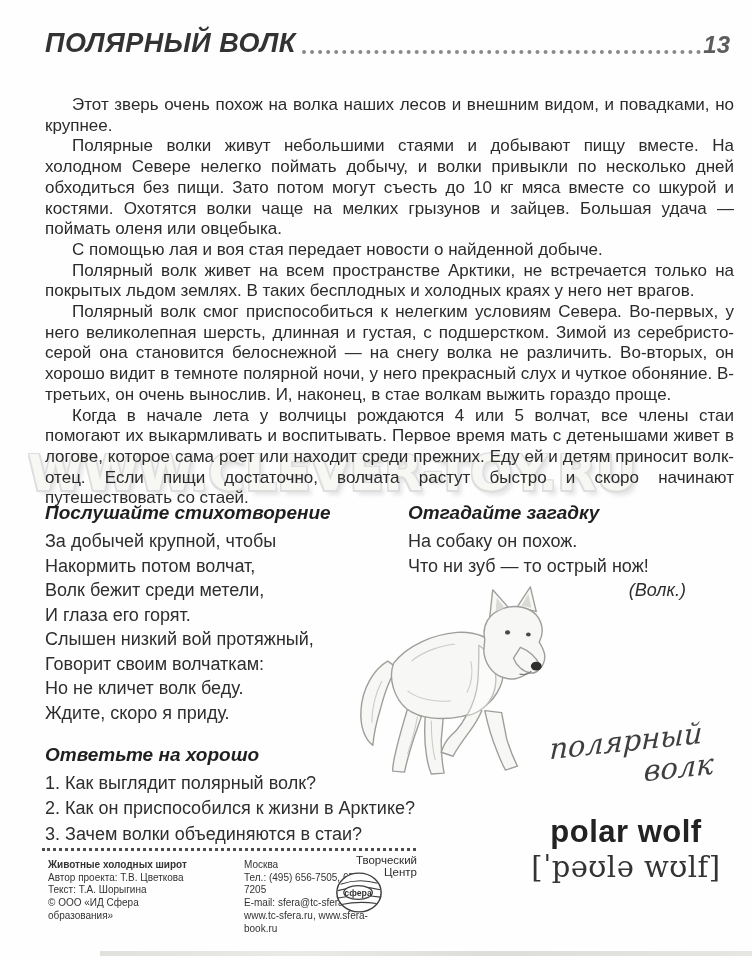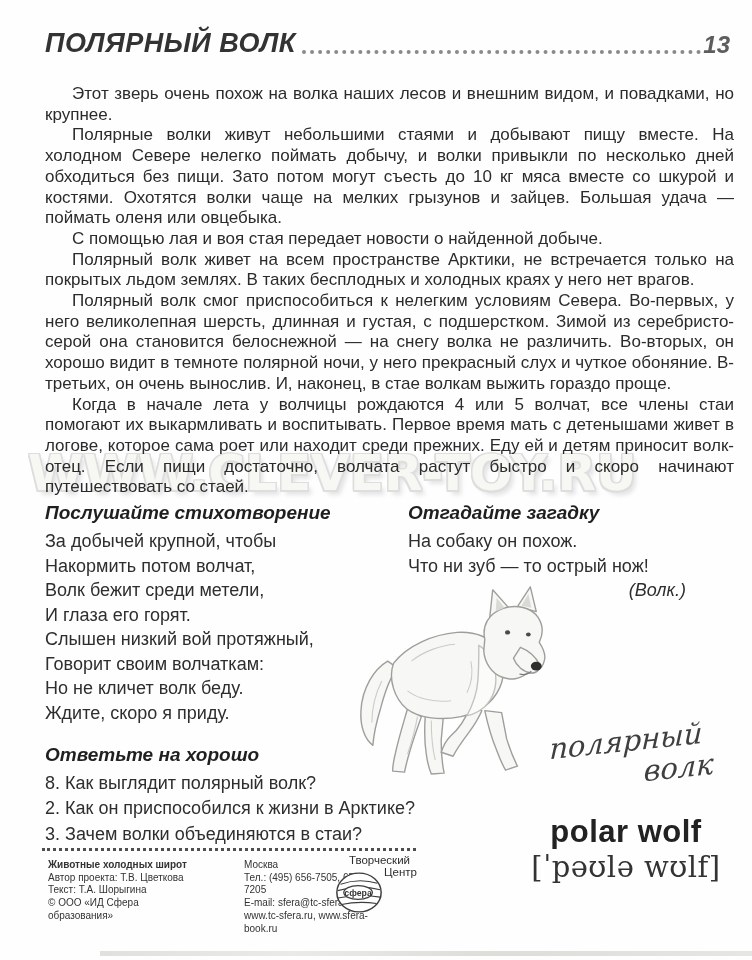--- a/index.html
+++ b/index.html
@@ -35,21 +35,21 @@
     text-shadow:
       -1.5px -1.5px 0 #dedede, 1.5px -1.5px 0 #dedede,
       -1.5px  1.5px 0 #dedede, 1.5px  1.5px 0 #dedede,
       0 -1.5px 0 #dedede, 0 1.5px 0 #dedede,
       -1.5px 0 0 #dedede, 1.5px 0 0 #dedede,
       4px 5px 4px rgba(0,0,0,0.10);
   }
 
   
   .bodytext {
-    position:absolute; left:45px; top:84px; width:689px; z-index:1;
+    position:absolute; left:45px; top:95px; width:689px; z-index:1;
   }
   .bodytext p {
     margin:0; font-size:17px; line-height:20.7px;
     text-align:justify; text-indent:27px; color:#2b2b2b;
   }
 
   
   .section-heading {
     font-size:19px; font-weight:bold; font-style:italic; color:#1f1f1f;
     margin:0 0 5px 0;
@@ -101,21 +101,21 @@
   
   .sep-dots {
     position:absolute; left:42px; top:848px; width:374px; height:0;
     border-top:3px dotted #4f4f4f; z-index:1;
   }
   .footer { position:absolute; top:859px; z-index:1; font-size:10px; line-height:12.7px; color:#333; }
   .footer-col1 { left:48px; width:150px; }
   .footer-col2 { left:200px; width:140px; }
   .footer-row-bold { font-weight:bold; }
   .logo { position:absolute; left:335px; top:854px; width:84px; height:62px; z-index:1; }
-  .logo-line1 { position:absolute; right:9px; top:0; font-size:11.5px; color:#2d2d2d; white-space:nowrap; }
+  .logo-line1 { position:absolute; right:2px; top:0; font-size:11.5px; color:#2d2d2d; white-space:nowrap; }
   .logo-line2 { position:absolute; right:2px; top:12px; font-size:11.5px; color:#2d2d2d; }
   .emblem { position:absolute; left:0; top:17px; width:48px; height:43px; }
 
   
   .scan-edge {
     position:absolute; left:100px; right:0; top:951px; height:5px; z-index:2;
     background:linear-gradient(to right,#d6d6d1,#e3e3de 30%,#d2d2cc 60%,#ddddd8);
     opacity:0.75;
   }
 </style>
@@ -185,21 +185,21 @@
       <path d="M56,120 C66,128 84,132 100,130"></path>
       <path d="M30,110 C24,122 20,138 20,152"></path>
       <path d="M120,90 C122,100 121,112 116,122"></path>
       <path d="M66,146 C64,158 60,172 56,184"></path>
       <path d="M80,150 C80,164 81,178 84,190"></path>
     </g>
   </svg>
 
   <div class="questions">
     <div class="section-heading">Ответьте на хорошо</div>
-    <div class="question-item">8. Как выглядит полярный волк?</div>
+    <div class="question-item">1. Как выглядит полярный волк?</div>
     <div class="question-item">2. Как он приспособился к жизни в Арктике?</div>
     <div class="question-item">3. Зачем волки объединяются в стаи?</div>
   </div>
 
   <div class="vocab">
     <div class="hand-line1">полярный</div>
     <div class="hand-line2">волк</div>
     <div class="english-term">polar wolf</div>
     <div class="phonetic">[ˈpəʊlə wʊlf]</div>
   </div>

